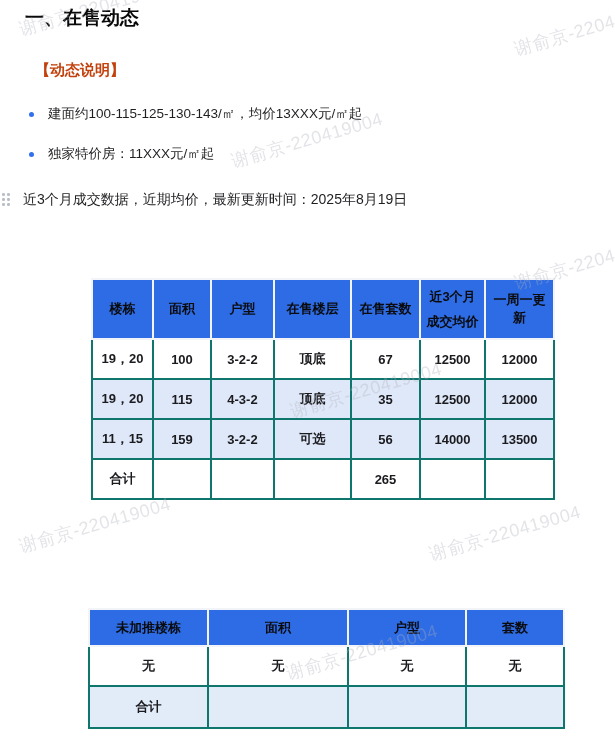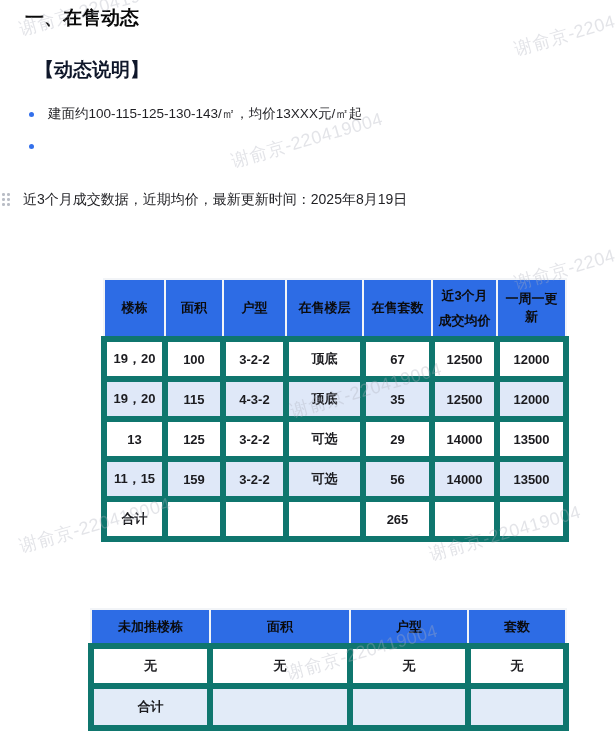--- a/index.html
+++ b/index.html
@@ -9,40 +9,40 @@
   
   .watermark-layer{position:absolute;inset:0;z-index:10;pointer-events:none;}
   .watermark-layer span{
     position:absolute;font-size:18px;letter-spacing:.5px;
     color:rgba(172,176,188,0.34);white-space:nowrap;
     transform:translate(-50%,-50%) rotate(-16deg);
   }
 
   
   .doc-heading{position:absolute;left:25px;top:5px;margin:0;font-size:19px;line-height:26px;font-weight:700;color:#090909;text-align:center;}
-  .section-label{position:absolute;left:35px;top:60px;font-size:19px;line-height:20px;font-weight:700;color:#0f172a;}
+  .section-label{position:absolute;left:35px;top:60px;font-size:15px;line-height:20px;font-weight:700;color:#c2410c;}
   .bullet-item{position:absolute;left:29px;display:flex;align-items:center;font-size:13.5px;line-height:20px;color:#1f1f23;}
   .bullet-item .dot{width:5px;height:5px;border-radius:50%;background:#3370EB;margin-right:14px;flex:0 0 auto;}
   .b1{top:104px;} .b2{top:144px;}
   .note-row{position:absolute;left:2px;top:189px;display:flex;align-items:center;font-size:14px;line-height:21px;color:#1f1f23;}
   .drag-handle{display:grid;grid-template-columns:3px 3px;grid-auto-rows:3px;gap:2px;margin-right:13px;flex:0 0 auto;}
   .drag-handle i{width:2.5px;height:2.5px;border-radius:50%;background:#b9bdc6;}
 
   
   table.tbl{position:absolute;border-collapse:collapse;table-layout:fixed;}
   table.tbl th{
     background:#2D6CE5;color:#0b0b0d;font-size:13px;font-weight:700;
     border:2px solid #f2f4f7;text-align:center;vertical-align:middle;padding:0 2px;
   }
   table.tbl td{
-    border:6px solid #0f766e;background:#ffffff;
+    border:2px solid #0f766e;background:#ffffff;
     font-size:13px;font-weight:700;color:#1b1b1f;
     text-align:center;vertical-align:middle;padding:0 2px;
   }
-  .t1{left:101px;top:278px;width:462px;}
+  .t1{left:91px;top:278px;width:462px;}
   .t1 thead tr{height:60px;}
   .t1 tbody tr{height:40px;}
   .t1 tr.alt td{background:#DFE8F8;}
   .pre{white-space:pre-line;line-height:1.95;}
   .red{color:#F42B2B;}
 
   .t2{left:88px;top:608px;width:475px;font-family:Liberation Serif, serif;}
   .t2 thead tr{height:37px;}
   .t2 tbody tr.row-none{height:40px;}
   .t2 tbody tr.row-total{height:42px;}
@@ -67,20 +67,21 @@
   <h1 class="doc-heading">一、在售动态</h1>
 
   <div class="section-label">【动态说明】</div>
 
   <div class="bullet-item b1">
     <span class="dot"></span>
     <span>建面约100-115-125-130-143/㎡，均价13XXX元/㎡起</span>
   </div>
   <div class="bullet-item b2">
     <span class="dot"></span>
+    <span>独家特价房：11XXX元/㎡起</span>
   </div>
 
   <div class="note-row">
     <span class="drag-handle">
         <i></i>
         <i></i>
         <i></i>
         <i></i>
         <i></i>
         <i></i>
@@ -121,29 +122,20 @@
         <td>12000</td>
       </tr>
       <tr class="alt">
         <td>19，20</td>
         <td class="red">115</td>
         <td>4-3-2</td>
         <td>顶底</td>
         <td class="red">35</td>
         <td>12500</td>
         <td>12000</td>
-      </tr>
-      <tr>
-        <td>13</td>
-        <td class="red">125</td>
-        <td>3-2-2</td>
-        <td>可选</td>
-        <td class="red">29</td>
-        <td>14000</td>
-        <td>13500</td>
       </tr>
       <tr class="alt">
         <td>11，15</td>
         <td class="red">159</td>
         <td>3-2-2</td>
         <td>可选</td>
         <td class="red">56</td>
         <td>14000</td>
         <td>13500</td>
       </tr>

